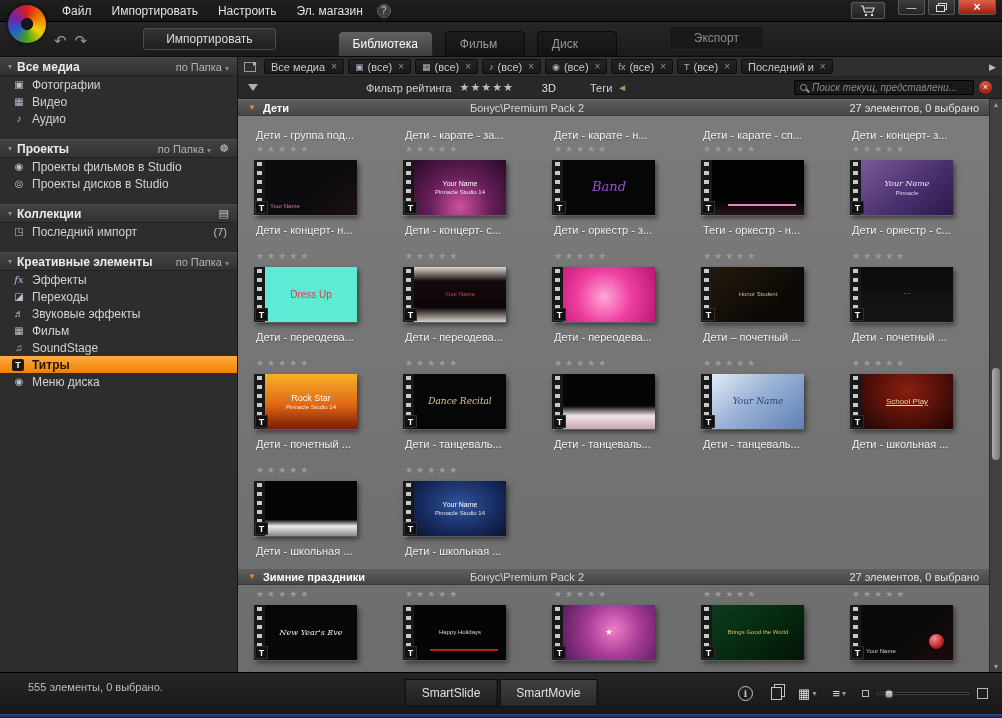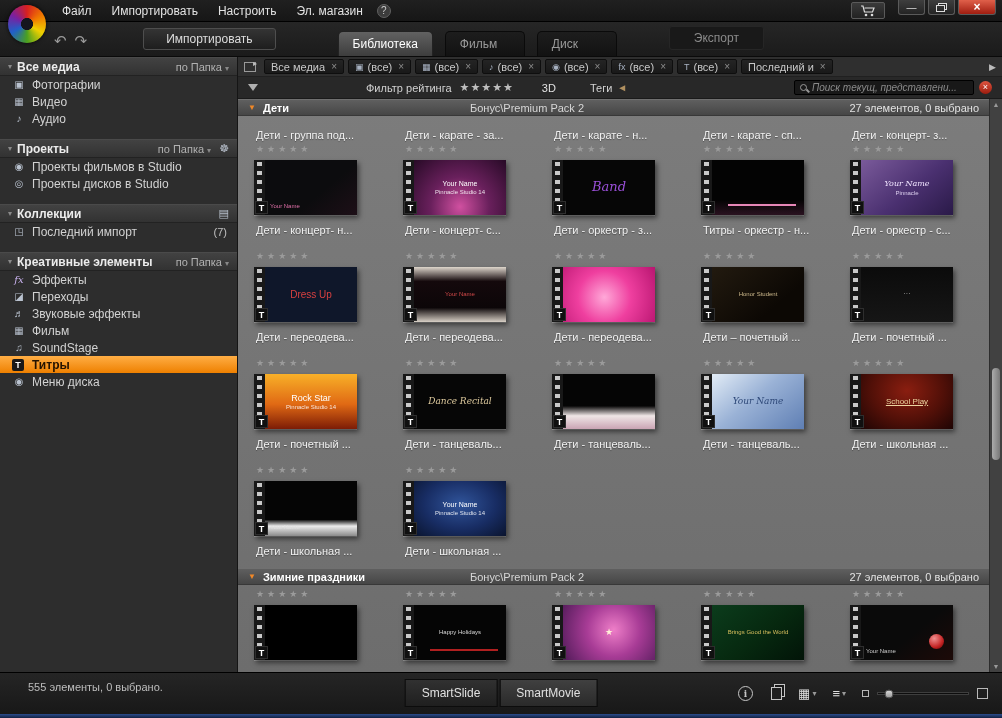--- a/index.html
+++ b/index.html
@@ -416,41 +416,41 @@
               </div>
               <div class="cell">
                 <div class="stars">★★★★★</div>
                 <div class="thumb">
                   <div class="strip"></div>
                   <div class="timg" style="background: linear-gradient(rgb(3, 3, 3) 72%, rgb(42, 18, 32) 100%);">
                     <div class="tbar" style="background: rgb(232, 135, 184);"></div>
                   </div>
                   <div class="tbadge">T</div>
                 </div>
-                <div class="caption">Титры - оркестр - н...</div>
+                <div class="caption">Теги - оркестр - н...</div>
               </div>
               <div class="cell">
                 <div class="stars">★★★★★</div>
                 <div class="thumb">
                   <div class="strip"></div>
                   <div class="timg" style="background: linear-gradient(140deg, rgb(122, 90, 154) 0%, rgb(74, 48, 112) 55%, rgb(42, 26, 72) 100%);">
                     <div class="ttext cursive" style="color: rgb(240, 228, 255); font-size: 8px;">Your Name</div>
                     <div class="tsub" style="color: rgb(240, 228, 255);">Pinnacle</div>
                   </div>
                   <div class="tbadge">T</div>
                 </div>
                 <div class="caption">Дети - оркестр - с...</div>
               </div>
             </div>
             <div class="grid-row">
               <div class="cell">
                 <div class="stars">★★★★★</div>
                 <div class="thumb">
                   <div class="strip"></div>
-                  <div class="timg" style="background: #0f172a;">
+                  <div class="timg" style="background: #5eead4;">
                     <div class="ttext" style="color: rgb(216, 64, 64); font-size: 10px;">Dress Up</div>
                   </div>
                   <div class="tbadge">T</div>
                 </div>
                 <div class="caption">Дети - переодева...</div>
               </div>
               <div class="cell">
                 <div class="stars">★★★★★</div>
                 <div class="thumb">
                   <div class="strip"></div>
@@ -578,20 +578,23 @@
               <span class="tri">▼</span>
               <span class="gname">Зимние праздники</span>
               <span class="gpack">Бонус\Premium Pack 2</span>
               <span class="gcount">27 элементов, 0 выбрано</span>
             </div>
             <div class="grid-row">
               <div class="cell">
                 <div class="stars">★★★★★</div>
                 <div class="thumb">
                   <div class="strip"></div>
+                  <div class="timg" style="background: rgb(7, 7, 10);">
+                    <div class="ttext cursive" style="color: rgb(236, 238, 244); font-size: 8px;">New Year's Eve</div>
+                  </div>
                   <div class="tbadge">T</div>
                 </div>
               </div>
               <div class="cell">
                 <div class="stars">★★★★★</div>
                 <div class="thumb">
                   <div class="strip"></div>
                   <div class="timg" style="background: rgb(5, 5, 5);">
                     <div class="ttext" style="color: rgb(216, 216, 216); font-size: 6px;">Happy Holidays</div>
                     <div class="tbar" style="background: rgb(176, 32, 32);"></div>

